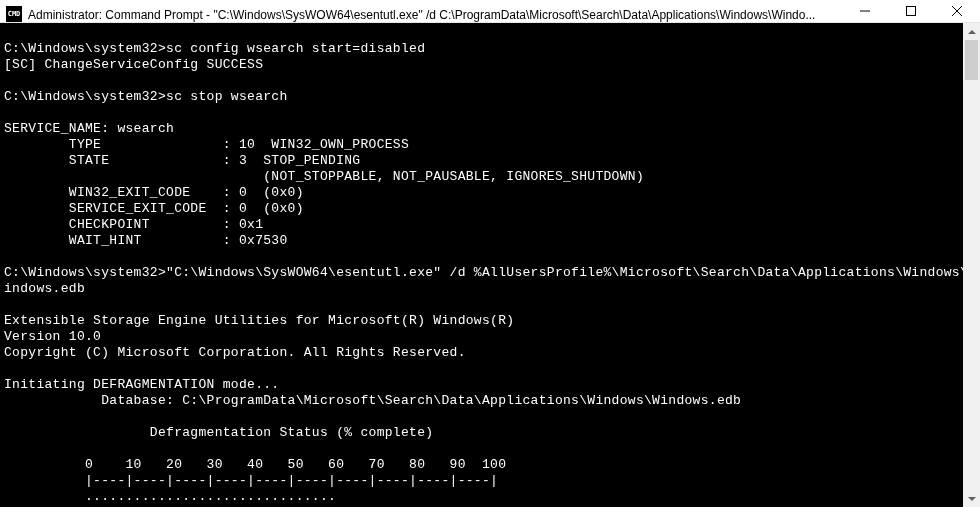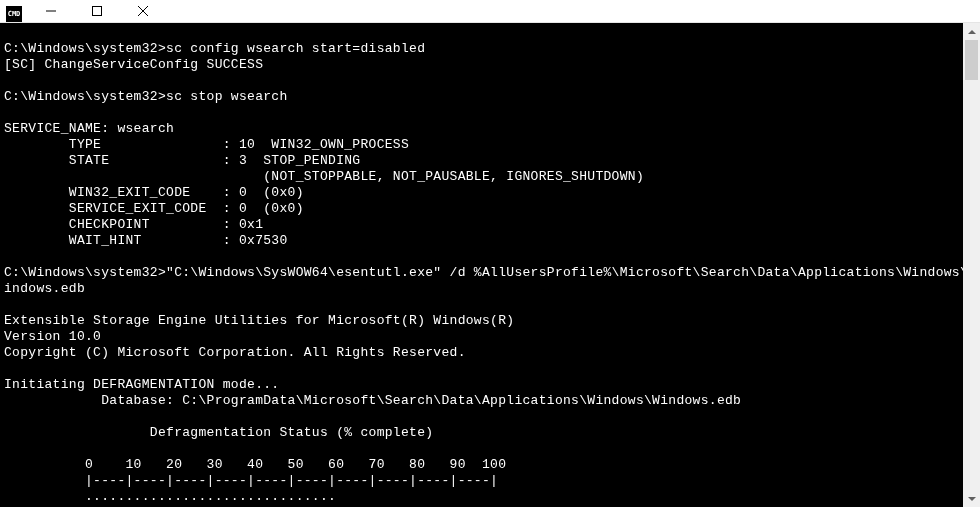--- a/index.html
+++ b/index.html
@@ -126,20 +126,21 @@
     .sa.down { border-top: 4px solid #606060; }
   </style>
 </head>
 <body>
 
 <div class="window">
   <div class="titlebar">
     <div class="titlebar-icon">
       <span class="titlebar-icon-text">CMD</span>
     </div>
+    <div class="titlebar-title">Administrator: Command Prompt - "C:\Windows\SysWOW64\esentutl.exe"  /d C:\ProgramData\Microsoft\Search\Data\Applications\Windows\Windo...</div>
     <div class="window-controls">
       <button class="win-btn">
         <svg viewBox="0 0 10 10">
             <line x1="0" y1="5" x2="10" y2="5" stroke="#000" stroke-width="1"></line>
           </svg>
       </button>
       <button class="win-btn">
         <svg viewBox="0 0 10 10">
             <rect x="0.5" y="0.5" width="9" height="9" fill="none" stroke="#000" stroke-width="1"></rect>
           </svg>

